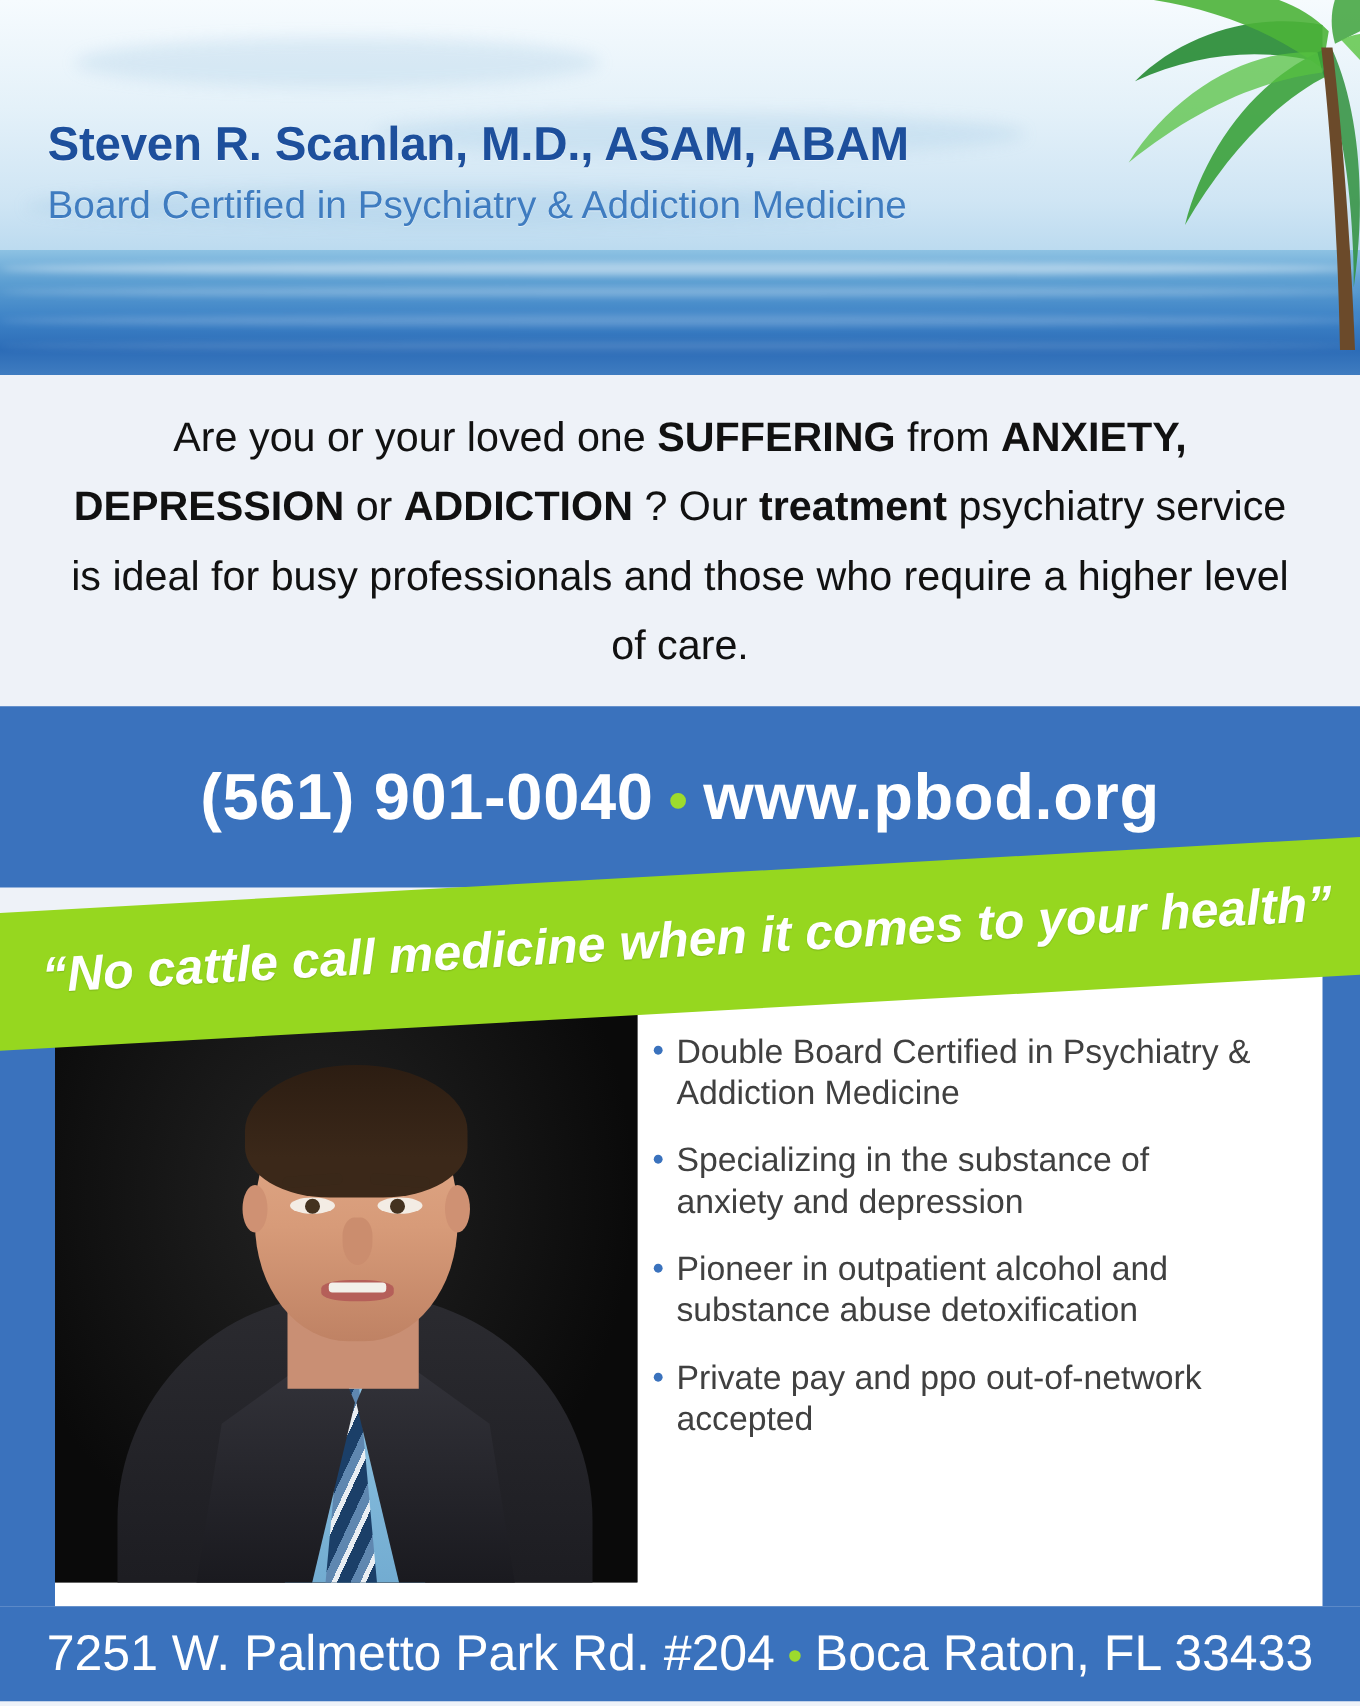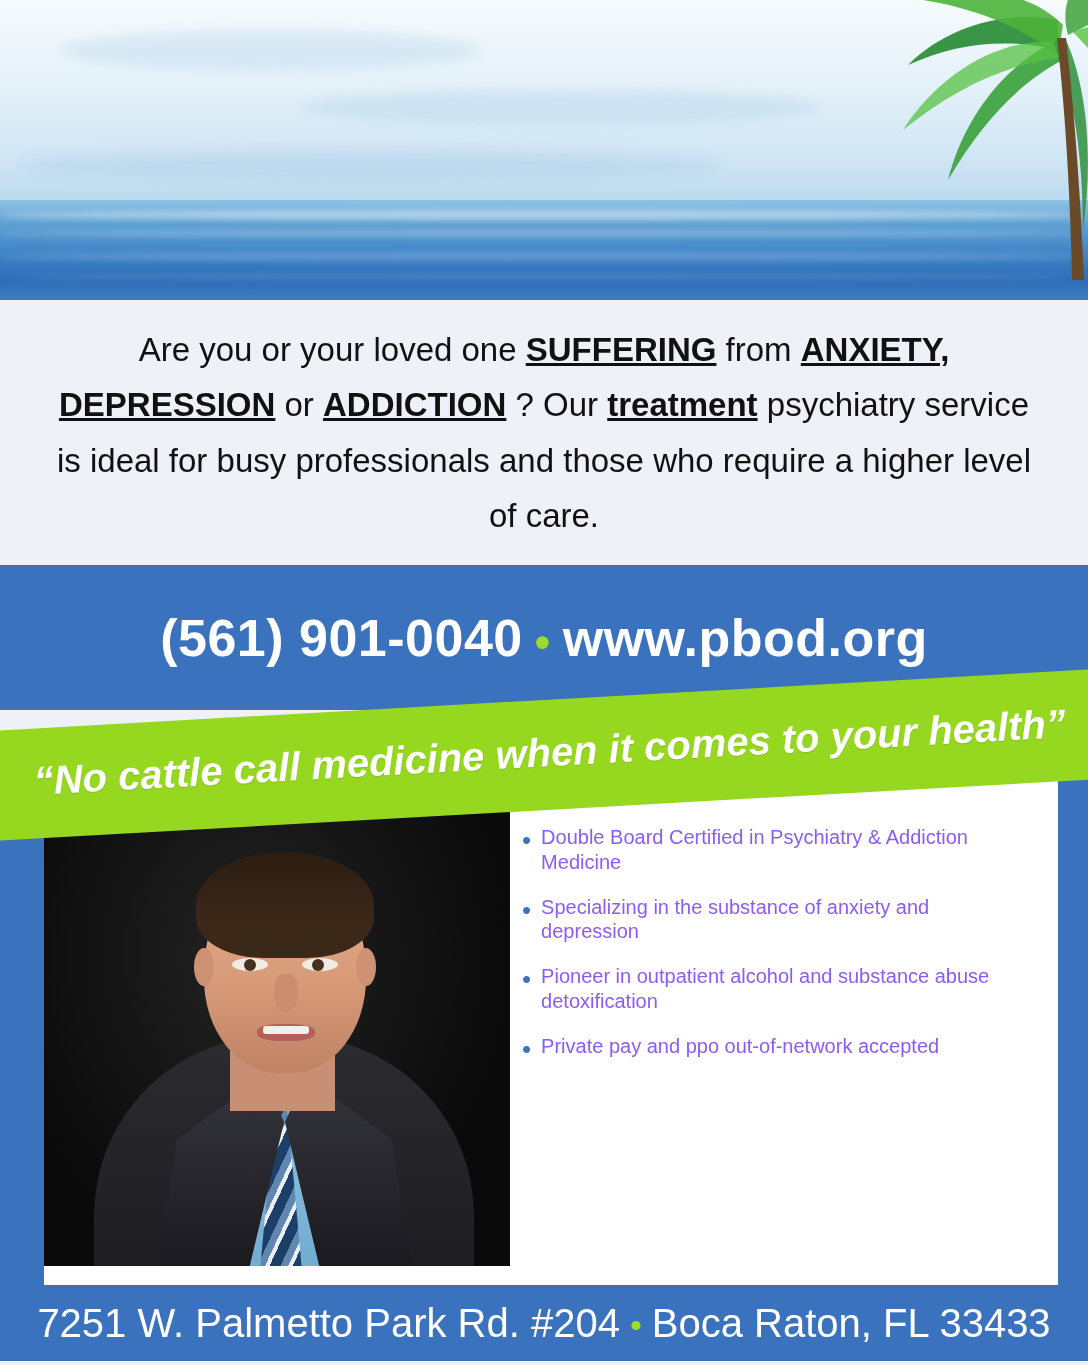--- a/index.html
+++ b/index.html
@@ -93,21 +93,21 @@
   .headline p {
     margin: 0;
     width: 1000px;
     text-align: center;
     font-size: 33px;
     line-height: 1.68;
     color: #111111;
     font-family: "Liberation Sans", sans-serif;
     font-stretch: condensed;
   }
-  .headline b { font-weight: bold; text-decoration: underline; }
+  .headline b { font-weight: bold; }
 
   
   .contact-bar {
     position: absolute;
     left: 0; top: 565px;
     width: 1088px; height: 145px;
     background: #3a72bd;
     display: flex;
     align-items: center;
     justify-content: center;
@@ -261,22 +261,22 @@
     align-items: flex-start;
     margin-bottom: 20px;
   }
   .bullet {
     color: #3a72bd;
     font-size: 26px;
     line-height: 30px;
     margin-right: 10px;
   }
   .bio-text {
-    color: #8b5cf6;
-    font-size: 20px;
+    color: #404040;
+    font-size: 27px;
     line-height: 1.24;
     max-width: 470px;
   }
 
   
   .footer {
     position: absolute;
     left: 0; top: 1285px;
     width: 1088px; height: 76px;
     background: #3a72bd;
@@ -315,20 +315,24 @@
         <path d="M305 45 C270 10 215 5 165 20 C215 28 260 45 300 75 Z" opacity="0.9" fill="#4cb338"></path>
         <path d="M310 55 C300 20 320 -5 340 -15 L340 40 Z" opacity="0.85" fill="#3da23a"></path>
         <path d="M300 60 C245 85 205 140 190 200 C225 140 265 100 305 80 Z" opacity="0.9" fill="#3aa13a"></path>
         <path d="M308 60 C330 110 335 180 325 250 C325 175 315 115 300 78 Z" opacity="0.85" fill="#2f8f3c"></path>
         <path d="M315 52 C340 40 360 50 375 70 L330 68 Z" opacity="0.8" fill="#58c33e"></path>
         <path d="M296 62 C240 58 180 95 145 150 C195 110 245 85 300 78 Z" opacity="0.75" fill="#57c141"></path>
       </g>
       <path d="M299 58 C306 120 312 200 314 300 L326 300 C322 200 315 120 308 58 Z" fill="#6b4a2a"></path>
     </svg>
 
+    <div class="header-text">
+      <div class="doc-name">Steven R. Scanlan, M.D., ASAM, ABAM</div>
+      <div class="doc-sub">Board Certified in Psychiatry &amp; Addiction Medicine</div>
+    </div>
   </div>
 
   <div class="headline">
     <p>
       <span>Are you or your loved one </span><b>SUFFERING</b><span> from </span><b>ANXIETY, DEPRESSION</b><span> or </span><b>ADDICTION</b><span> ?  Our </span><b>treatment</b><span> psychiatry service is ideal for busy professionals and those who require a higher level of care.</span>
     </p>
   </div>
 
   <div class="contact-bar">
     <div class="contact-line">

